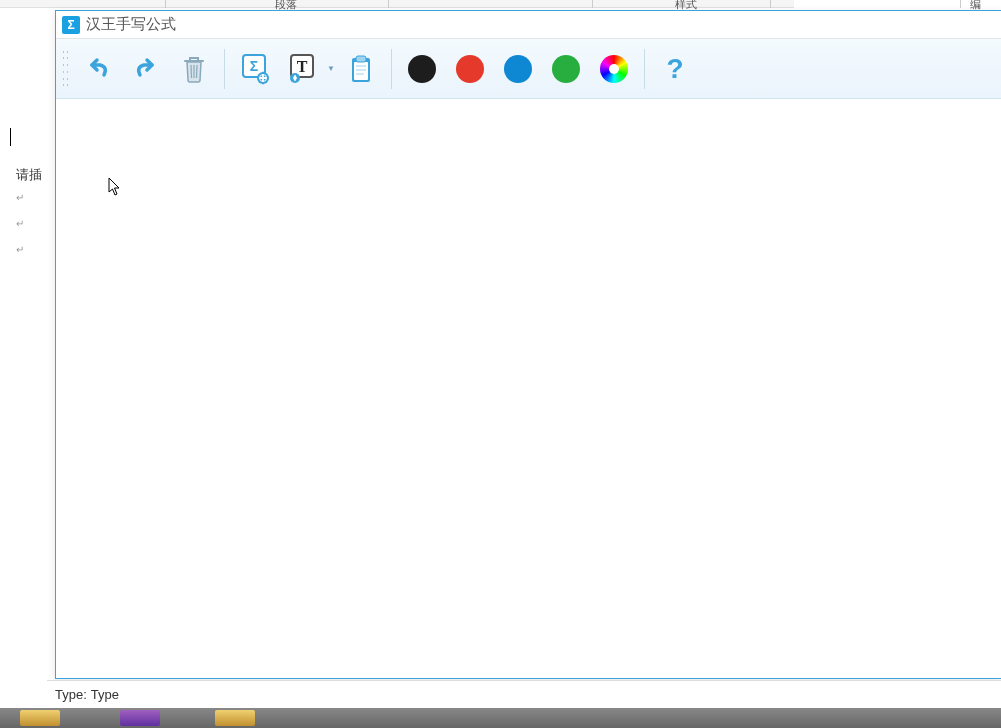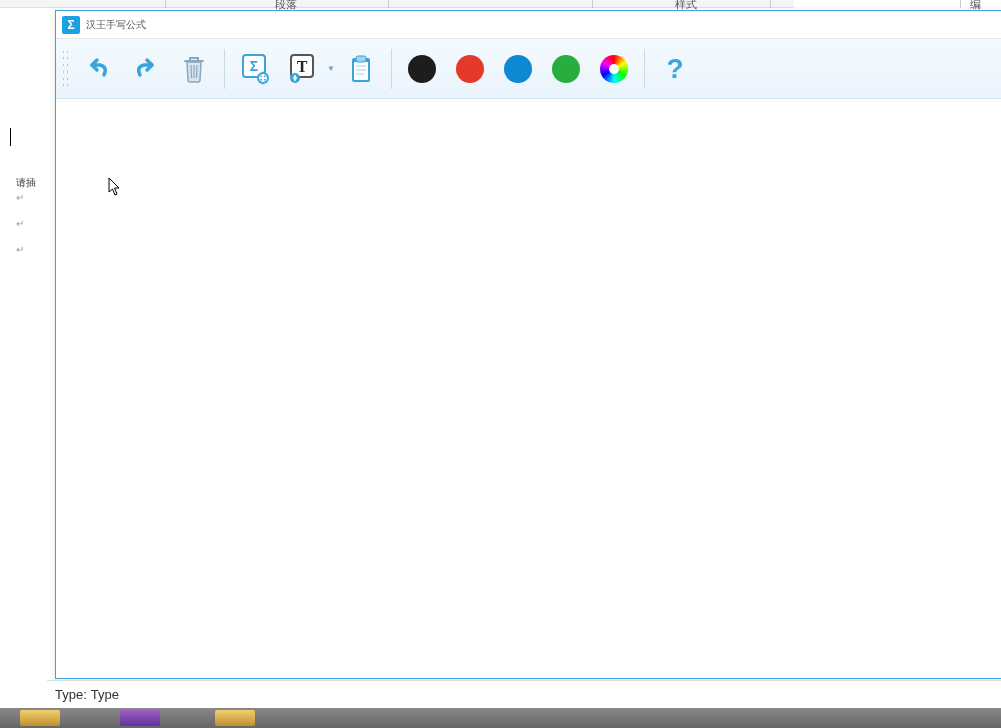--- a/index.html
+++ b/index.html
@@ -56,22 +56,22 @@
       width: 10px;
       height: 18px;
       border: 1px solid #000;
       border-top: none;
       border-bottom: none;
       border-right: none;
     }
     .bg-doc .txt {
       position: absolute;
       left: 16px;
-      top: 168px;
-      font-size: 10px;
+      top: 158px;
+      font-size: 13px;
       color: #333;
     }
     .bg-doc .para {
       position: absolute;
       left: 16px;
       font-size: 10px;
       color: #999;
     }
     
     
@@ -104,21 +104,21 @@
       background: #1ba1e2;
       border-radius: 2px;
       display: flex;
       align-items: center;
       justify-content: center;
       color: #fff;
       font-weight: bold;
       font-size: 12px;
     }
     .titlebar .title-text {
-      font-size: 10px;
+      font-size: 15px;
       color: #555;
     }
     
     .toolbar {
       height: 60px;
       background: linear-gradient(#f4fafe, #eaf4fc);
       border-bottom: 1px solid #d0e4f0;
       display: flex;
       align-items: center;
       padding: 0 6px;

